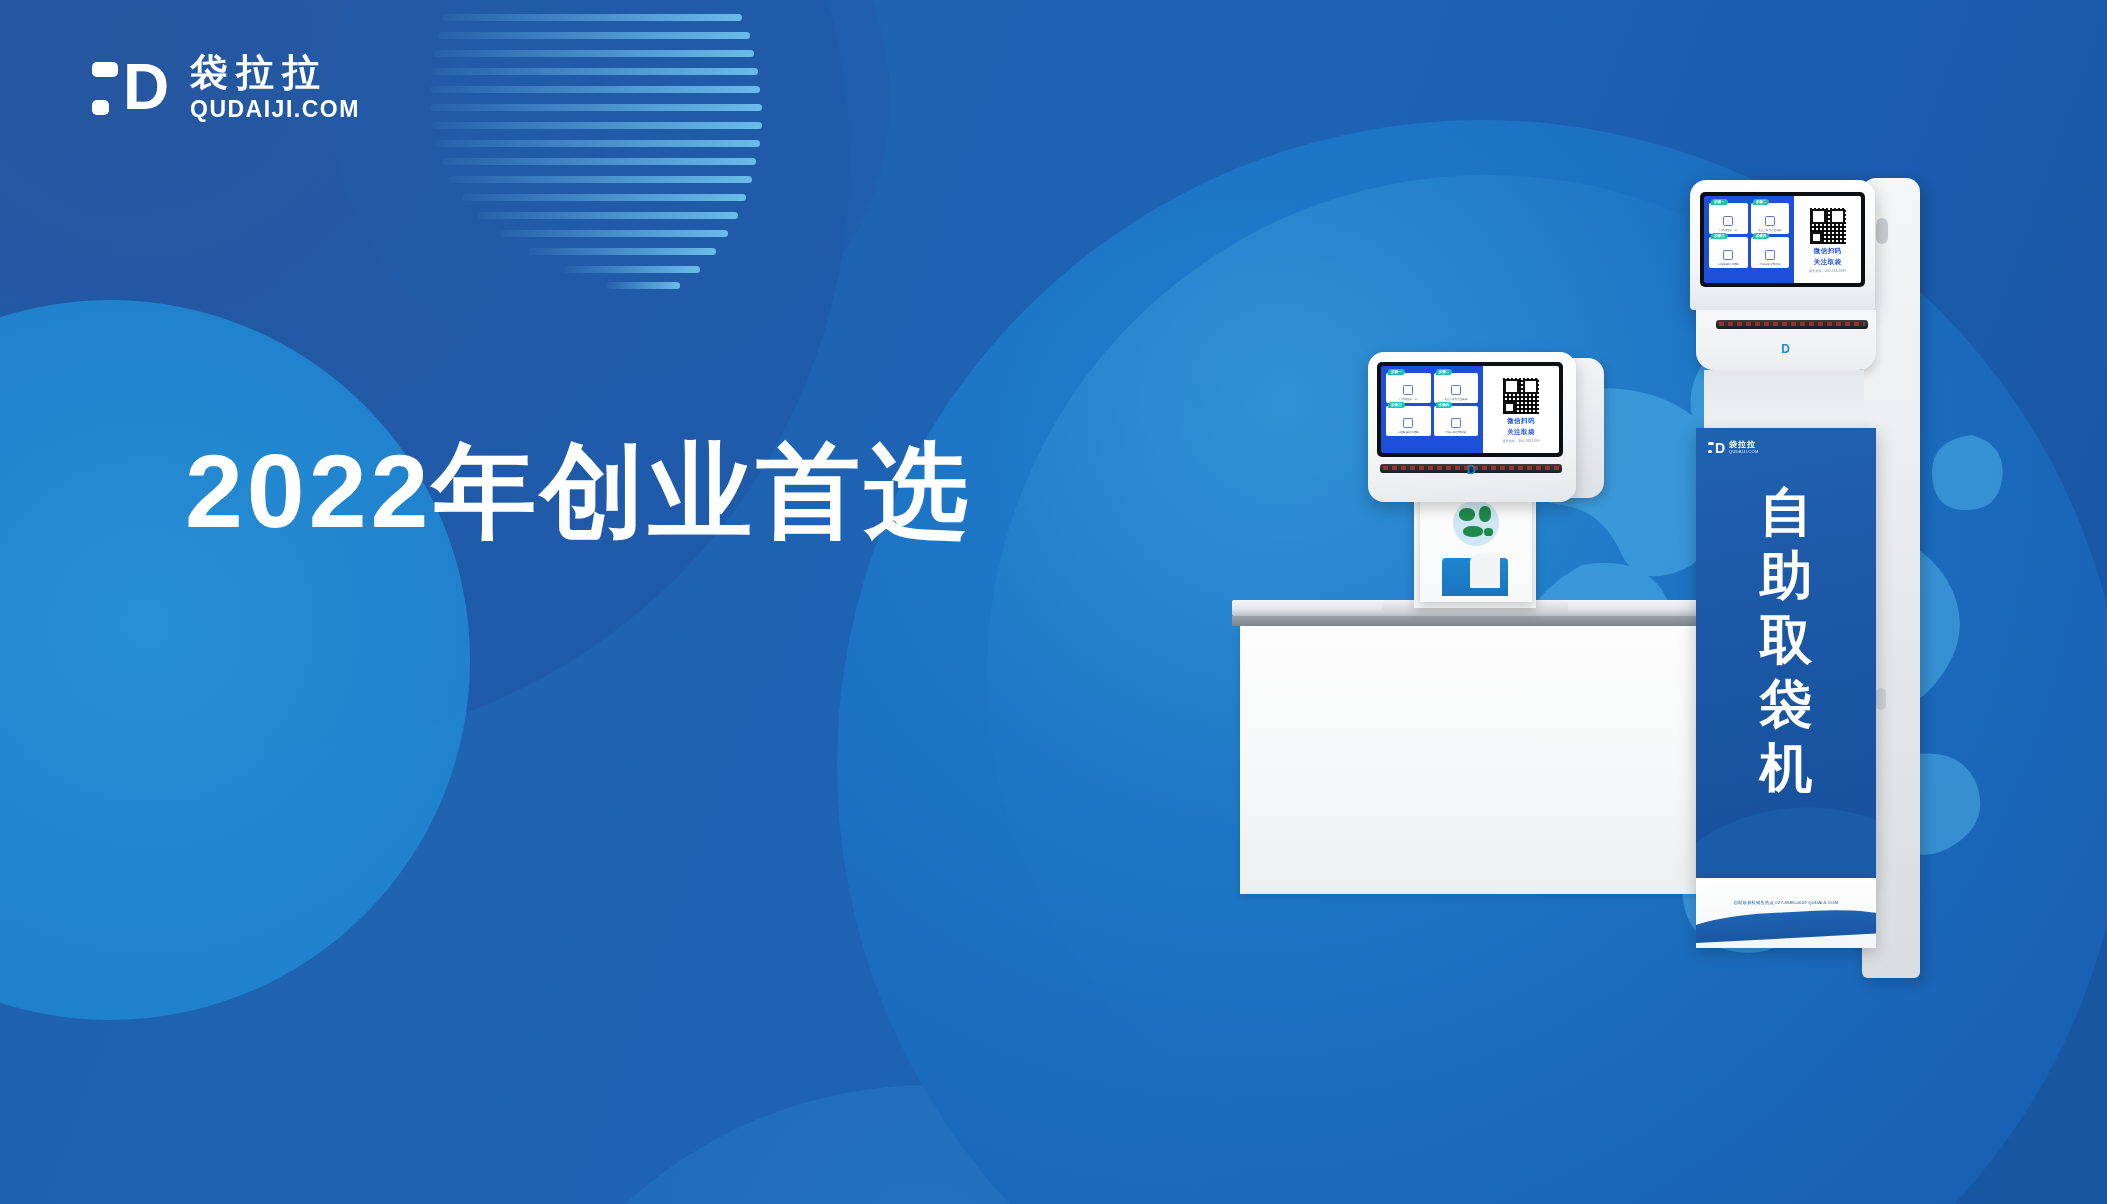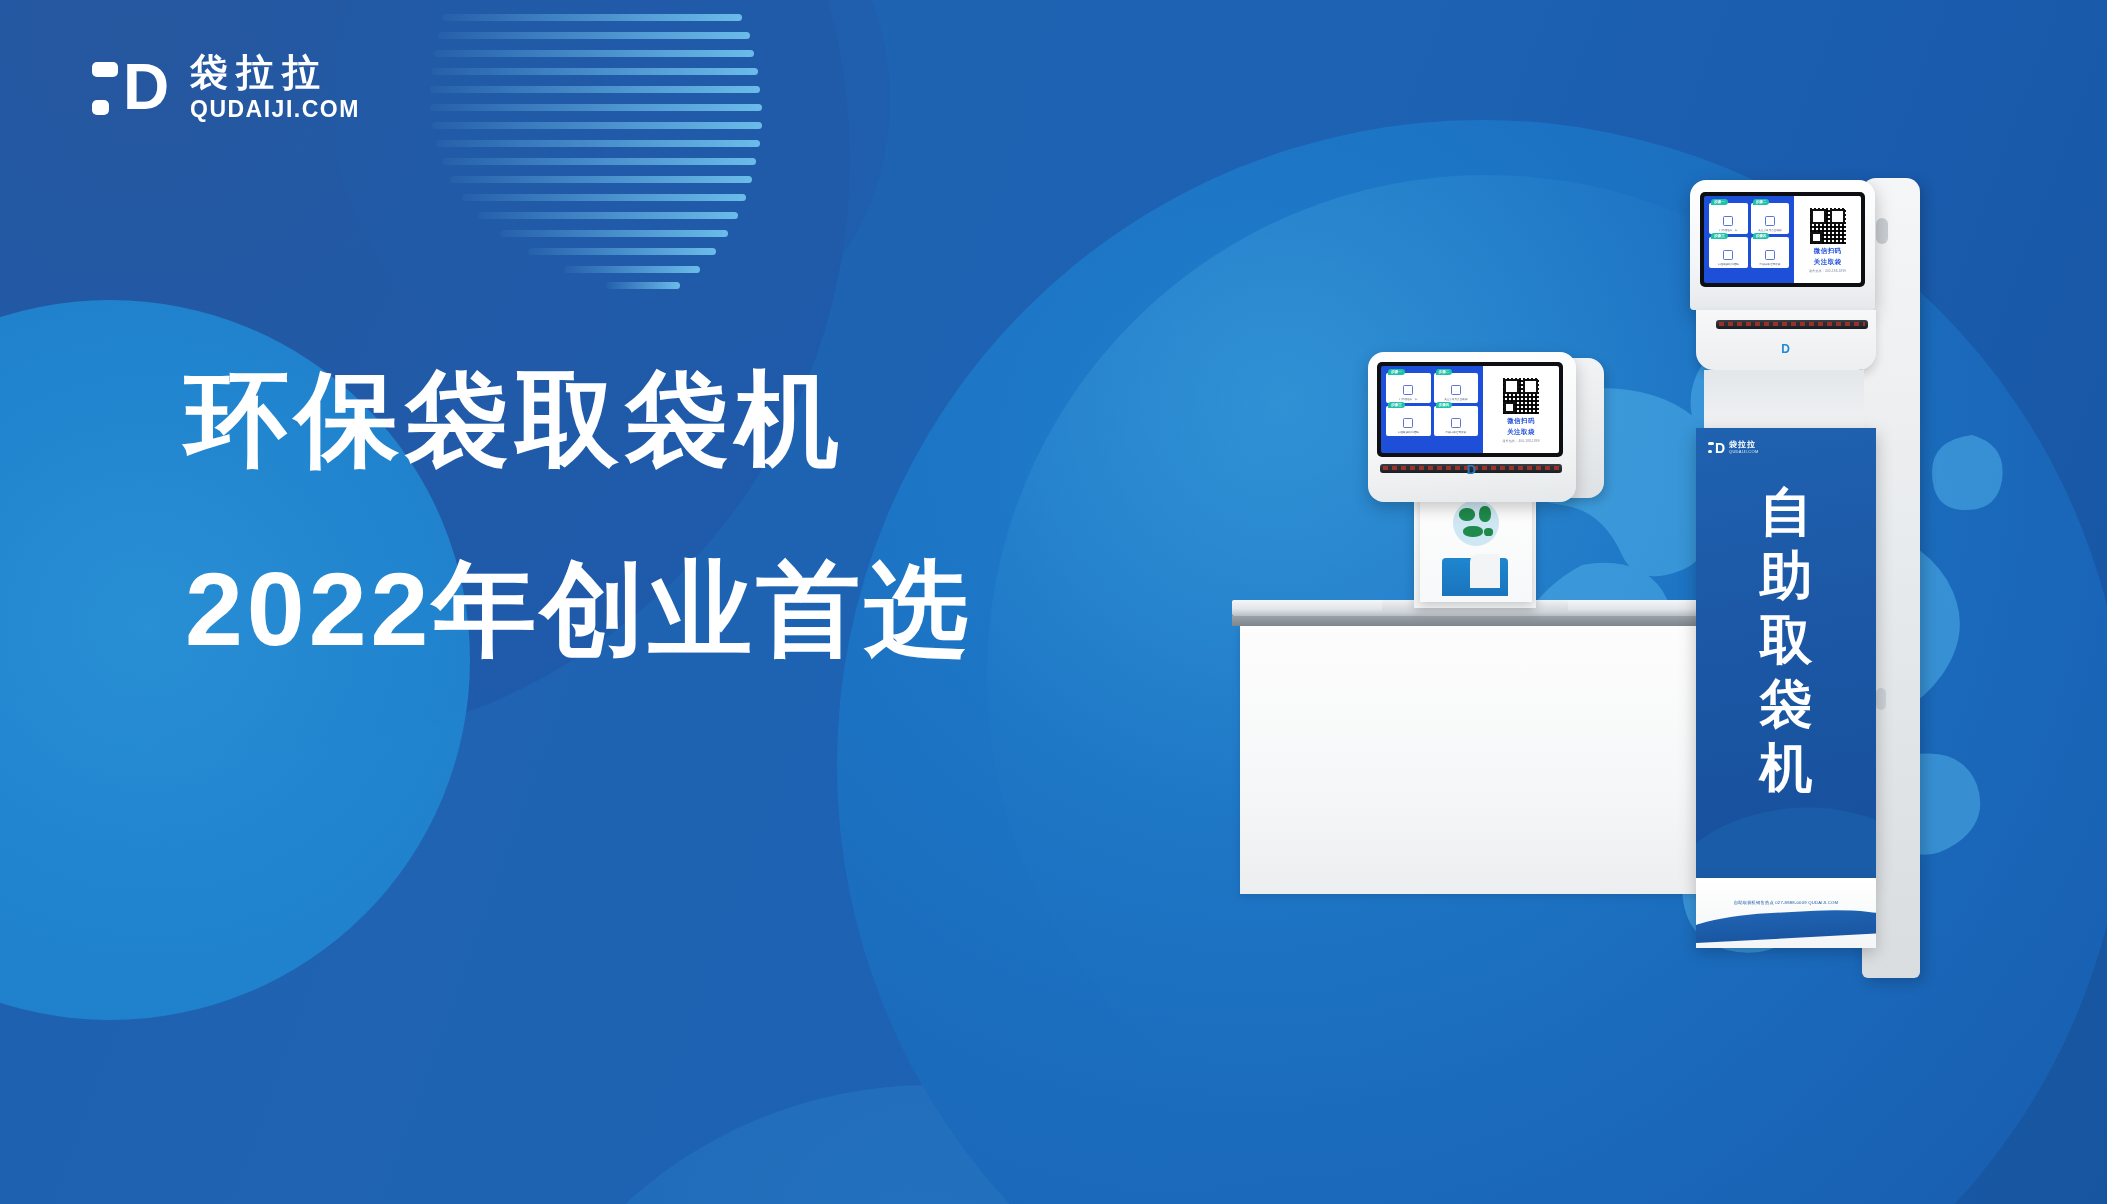--- a/index.html
+++ b/index.html
@@ -401,21 +401,20 @@
       <span class="dot d2"></span>
       <span class="dletter">D</span>
     </div>
     <div class="logo-text">
       <span class="logo-cn">袋拉拉</span>
       <span class="logo-en">QUDAIJI.COM</span>
     </div>
   </div>
 
   <div class="copy">
-    <div class="h1">环保袋取袋机</div>
     <div class="h2">2022年创业首选</div>
   </div>
 
   <div class="desk">
     <div class="desk-front"></div>
     <div class="desk-edge"></div>
     <div class="desk-top"></div>
   </div>
 
   <div class="unit-top">

